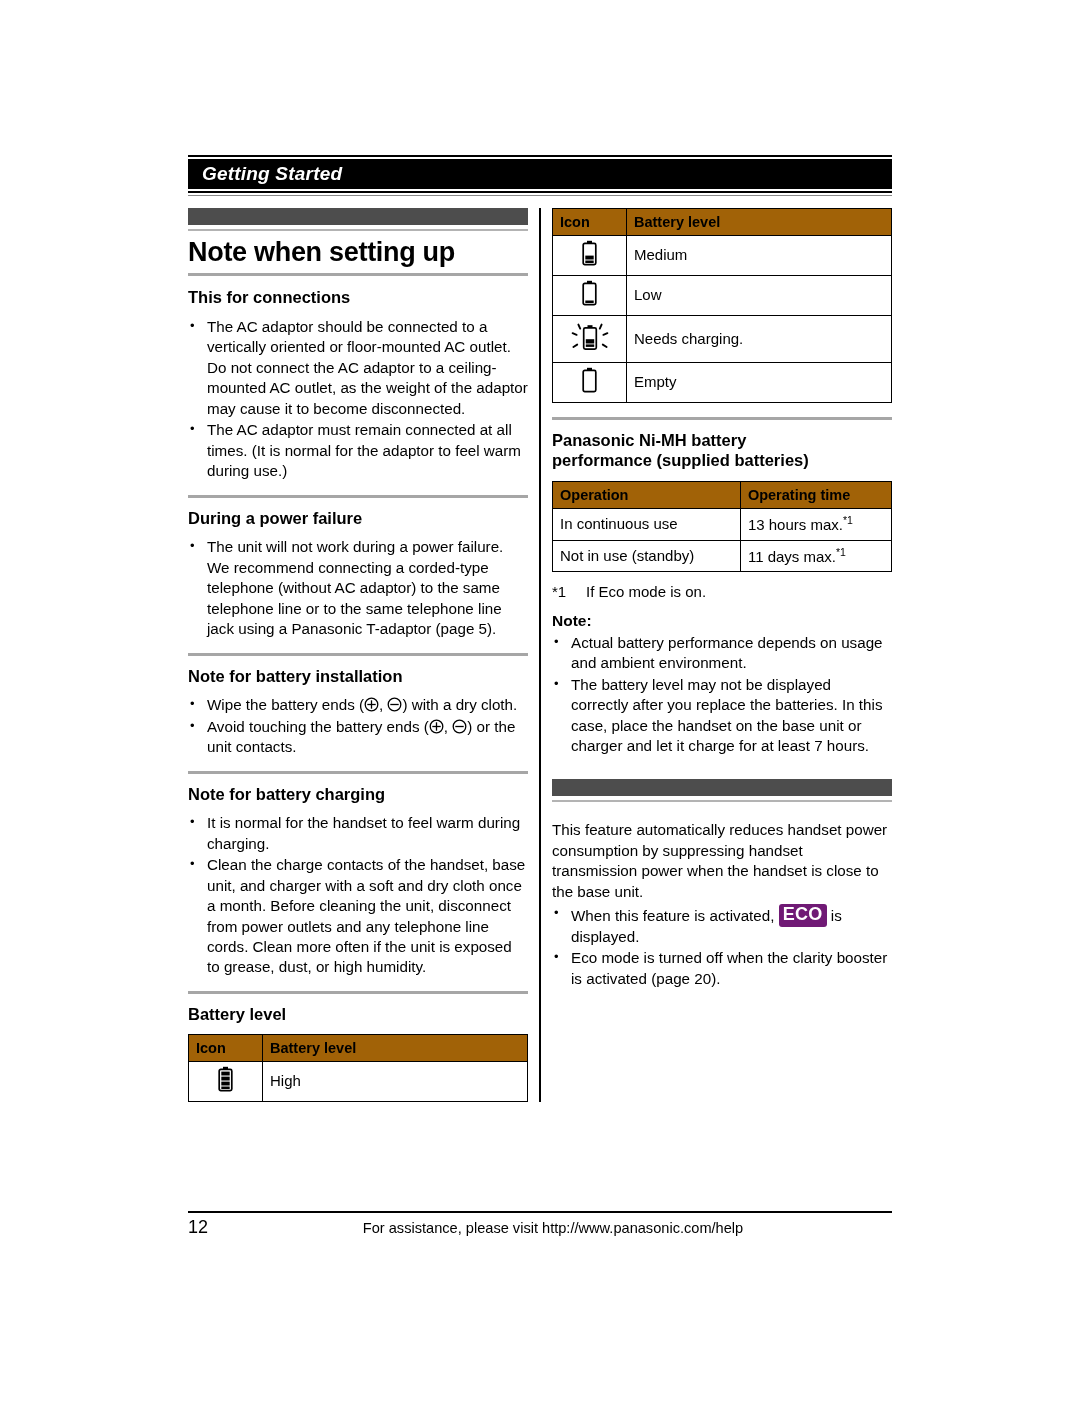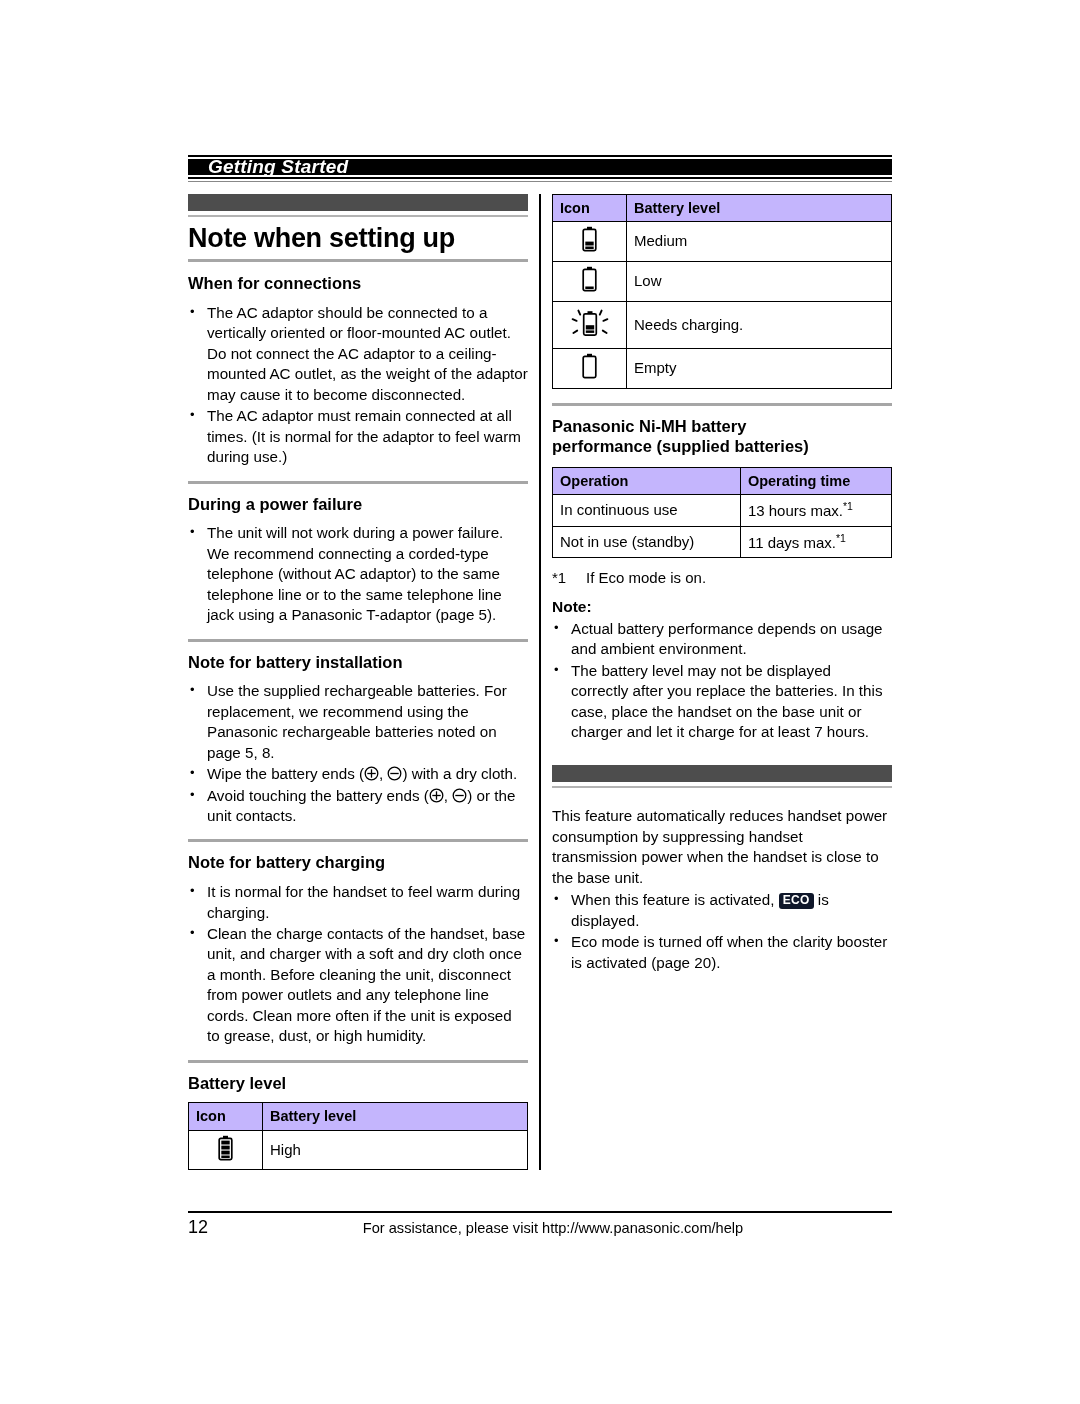--- a/index.html
+++ b/index.html
@@ -24,24 +24,24 @@
 
   
   .runhead-wrap { margin-bottom: 12px; }
   .runhead-rule-top {
     height: 2px;
     background: #000;
     margin-bottom: 2px;
   }
   .runhead-bar {
     background: #000000;
-    height: 16px;
+    height: 30px;
     display: flex;
     align-items: center;
-    padding-left: 20px;
+    padding-left: 14px;
     box-sizing: border-box;
   }
   .runhead-bar span {
     color: #ffffff;
     font-weight: bold;
     font-style: italic;
     font-size: 19px;
     letter-spacing: .2px;
   }
   .runhead-rule-bot1 { height: 2px; background: #000; margin-top: 2px; }
@@ -156,24 +156,24 @@
     width: 15px;
     height: 15px;
     vertical-align: -2px;
     position: relative;
   }
   .polarity svg { display: block; }
 
   
   .eco-badge {
     display: inline-block;
-    background: #0f172a;
+    background: #701a75;
     color: #fff;
     font-weight: bold;
-    font-size: 12px;
+    font-size: 18px;
     letter-spacing: .3px;
     padding: 1px 4px 2px 4px;
     border-radius: 3px;
     vertical-align: 1px;
     line-height: 1.1;
   }
 
   
   table.grid {
     border-collapse: collapse;
@@ -183,21 +183,21 @@
   }
   table.grid th, table.grid td {
     border: 1.3px solid #000;
     font-size: 15px;
     padding: 5px 7px;
     text-align: left;
     font-weight: normal;
     line-height: 1.25;
   }
   table.grid thead th {
-    background: #c4b5fd;
+    background: #a16207;
     font-weight: bold;
     font-size: 14.5px;
     padding: 4px 7px;
   }
   table.grid td.iconcell {
     text-align: center;
     padding: 4px 0;
     width: 73px;
   }
   .batt-row-h { height: 30px; }
@@ -255,38 +255,37 @@
 
   <div class="cols">
 
     <div class="col-left">
 
       <div class="chapbar"></div>
       <div class="chapbar-under"></div>
       <h1 class="chapter">Note when setting up</h1>
       <div class="chapter-rule"></div>
 
-      <h2 class="sub">When for connections</h2>
+      <h2 class="sub">This for connections</h2>
       <ul class="bul">
         <li>The AC adaptor should be connected to a vertically oriented or floor-mounted AC outlet. Do not connect the AC adaptor to a ceiling-mounted AC outlet, as the weight of the adaptor may cause it to become disconnected.</li>
         <li>The AC adaptor must remain connected at all times. (It is normal for the adaptor to feel warm during use.)</li>
       </ul>
 
       <div class="divider"></div>
 
       <h2 class="sub">During a power failure</h2>
       <ul class="bul">
         <li>The unit will not work during a power failure. We recommend connecting a corded-type telephone (without AC adaptor) to the same telephone line or to the same telephone line jack using a Panasonic T-adaptor (page 5).</li>
       </ul>
 
       <div class="divider"></div>
 
       <h2 class="sub">Note for battery installation</h2>
       <ul class="bul">
-        <li>Use the supplied rechargeable batteries. For replacement, we recommend using the Panasonic rechargeable batteries noted on page 5, 8.</li>
         <li><span>Wipe the battery ends (</span><span class="polarity"><svg width="15" height="15" viewBox="0 0 15 15">
                 <circle cx="7.5" cy="7.5" r="6.3" fill="none" stroke="#000" stroke-width="1.3"></circle>
                 <line x1="7.5" y1="3.3" x2="7.5" y2="11.7" stroke="#000" stroke-width="1.3"></line>
                 <line x1="3.3" y1="7.5" x2="11.7" y2="7.5" stroke="#000" stroke-width="1.3"></line>
               </svg></span><span>, </span><span class="polarity"><svg width="15" height="15" viewBox="0 0 15 15">
                 <circle cx="7.5" cy="7.5" r="6.3" fill="none" stroke="#000" stroke-width="1.3"></circle>
                 <line x1="3.3" y1="7.5" x2="11.7" y2="7.5" stroke="#000" stroke-width="1.3"></line>
               </svg></span><span>) with a dry cloth.</span></li>
         <li><span>Avoid touching the battery ends (</span><span class="polarity"><svg width="15" height="15" viewBox="0 0 15 15">
                 <circle cx="7.5" cy="7.5" r="6.3" fill="none" stroke="#000" stroke-width="1.3"></circle>

